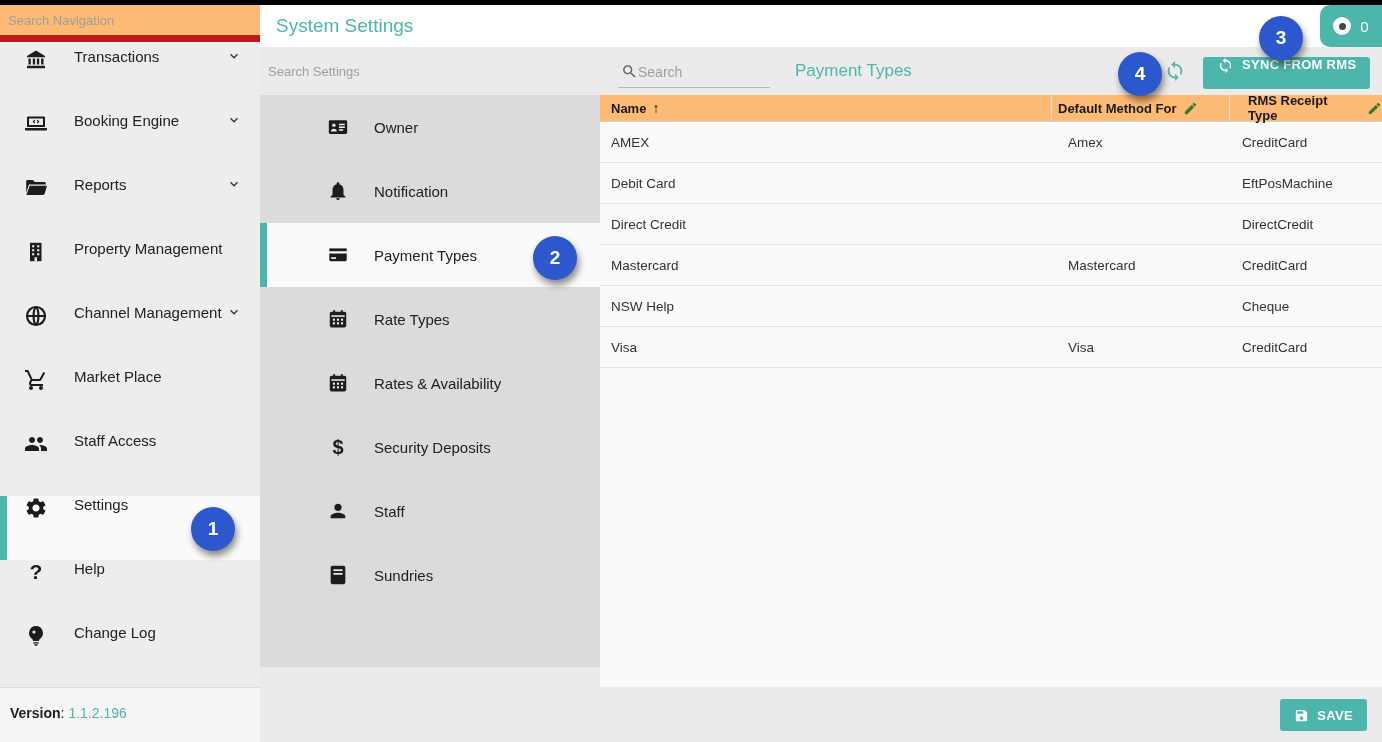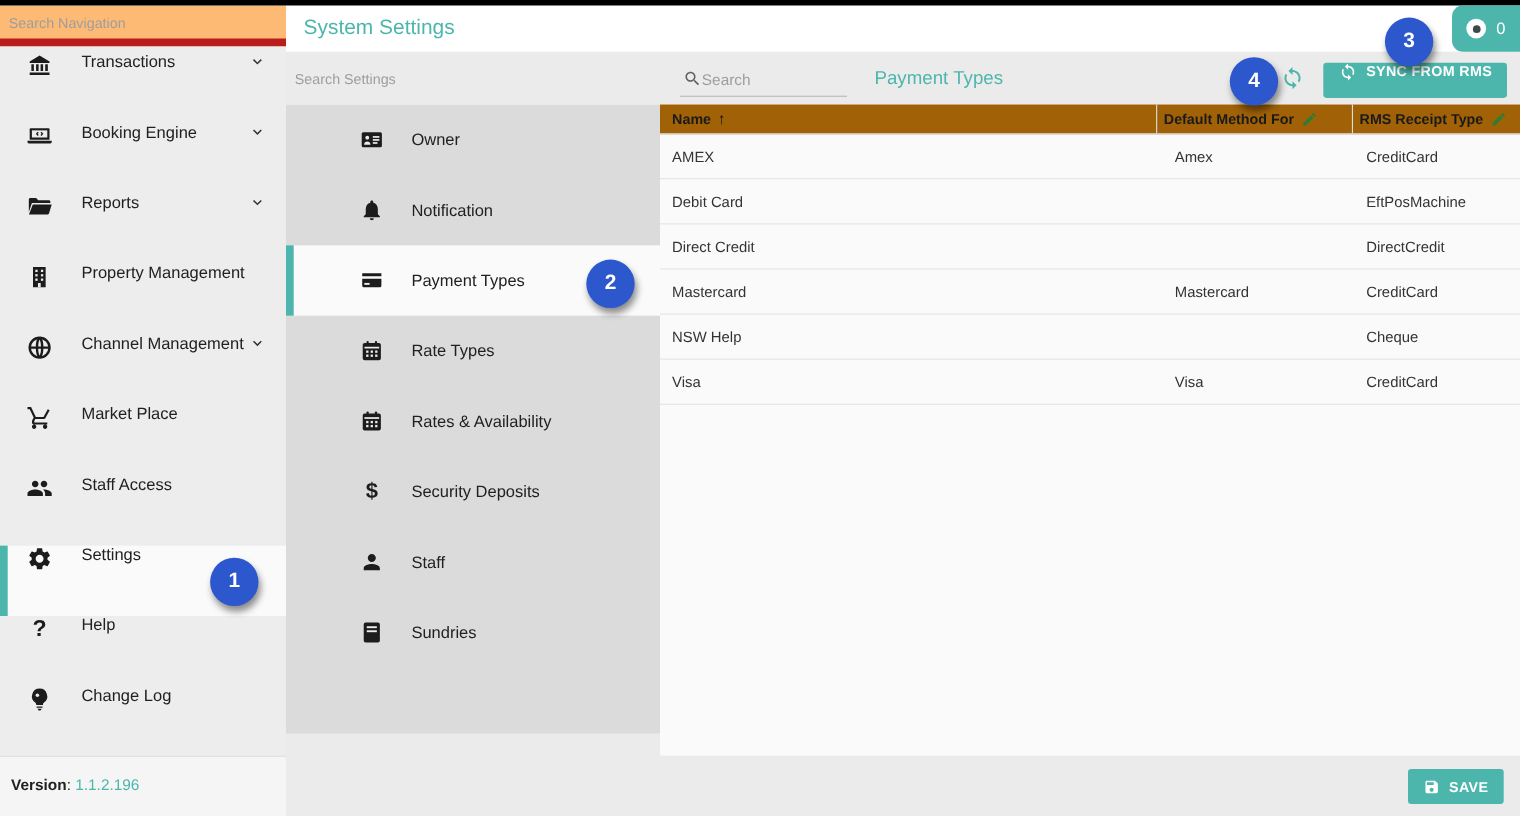--- a/index.html
+++ b/index.html
@@ -57,26 +57,26 @@
 
   
   .settings-panel{position:absolute;left:260px;top:95px;width:340px;height:572px;background:#dbdbdb;z-index:1}
   .sp-item{height:64px;display:flex;align-items:center;padding-left:67px;cursor:pointer}
   .sp-item.active{background:#fafafa;border-left:7px solid #4db6ac;padding-left:60px}
   .sp-icon{width:22px;height:22px;flex:none;color:#1c1c1c;font-size:20px}
   .sp-label{margin-left:25px;font-size:15px;color:#212121;white-space:nowrap}
 
   
   .table-region{position:absolute;left:600px;top:95px;width:782px;height:592px;background:#fafafa;z-index:1}
-  .thead{display:flex;height:27px;background:#a16207;border-bottom:1px solid #d0d0d0;
+  .thead{display:flex;height:27px;background:#fdba74;border-bottom:1px solid #d0d0d0;
     font-size:13px;font-weight:bold;color:#1a1a1a;align-items:flex-start}
   .th{display:flex;align-items:center;height:100%}
   .th1{width:451px;padding-left:11px;cursor:pointer}
   .th2{width:178px;padding-left:6px;border-left:1px solid #ddd}
-  .th3{width:153px;padding-left:6px;border-left:1px solid #ddd}
+  .th3{width:153px;padding-left:18px;border-left:1px solid #ddd}
   .sort{margin-left:6px;font-size:14px;font-weight:bold;color:#111}
   .pencil{width:15px;height:15px;color:#2e7d32;margin-left:7px;cursor:pointer}
   .trow{display:flex;height:41px;align-items:center;border-bottom:1px solid #e3e3e3;
     font-size:13.5px;color:#333;cursor:pointer}
   .td1{width:451px;padding-left:11px}
   .td2{width:178px;padding-left:17px}
   .td3{width:153px;padding-left:13px}
 
   
   .bottom-bar{position:absolute;left:260px;top:667px;width:1122px;height:75px;background:#ebebeb;z-index:0}

